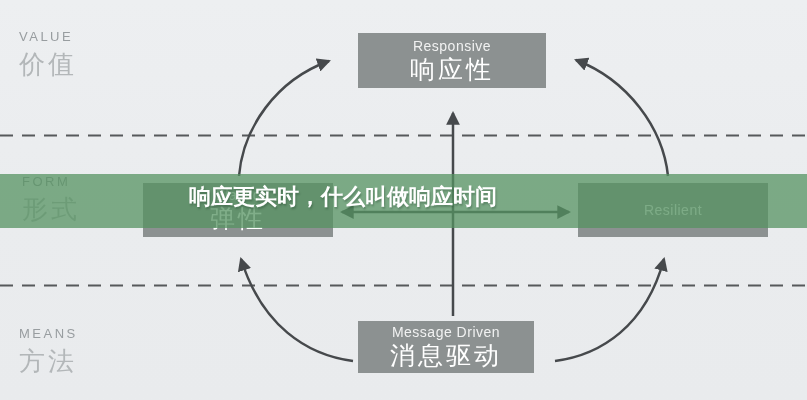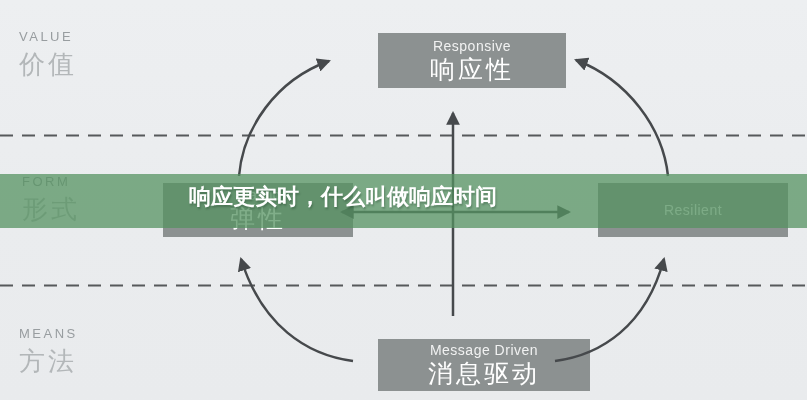--- a/index.html
+++ b/index.html
@@ -29,33 +29,32 @@
   }
   .sec-value{left:19px;top:29px;}
   .sec-form{left:22px;top:174px;}
   .sec-means{left:19px;top:326px;}
   
   .node{
     position:absolute;z-index:1;
     background:var(--box,#8c9191);
     display:flex;flex-direction:column;align-items:center;justify-content:center;
     text-align:center;
-    margin-left:20px;
   }
   .node-en{
     font-size:14px;color:rgba(255,255,255,0.88);letter-spacing:0.5px;line-height:1.15;
   }
   .node-zh{
     font-size:25px;color:#ffffff;font-weight:300;letter-spacing:3px;line-height:1.15;
     margin-top:1px;
   }
   .node-responsive{left:358px;top:33px;width:188px;height:55px;}
   .node-elastic{left:143px;top:183px;width:190px;height:54px;}
   .node-resilient{left:578px;top:183px;width:190px;height:54px;}
-  .node-message{left:358px;top:339px;width:212px;height:52px;}
+  .node-message{left:358px;top:321px;width:176px;height:52px;}
   
   .banner{
     position:absolute;left:0;top:174px;width:807px;height:54px;
     background:var(--overlay,rgba(86,147,97,0.75));
     z-index:5;
   }
   .caption{
     position:absolute;left:189px;top:174px;height:46px;
     display:flex;align-items:center;
     font-size:22px;font-weight:bold;color:var(--captioncolor,#ffffff);

